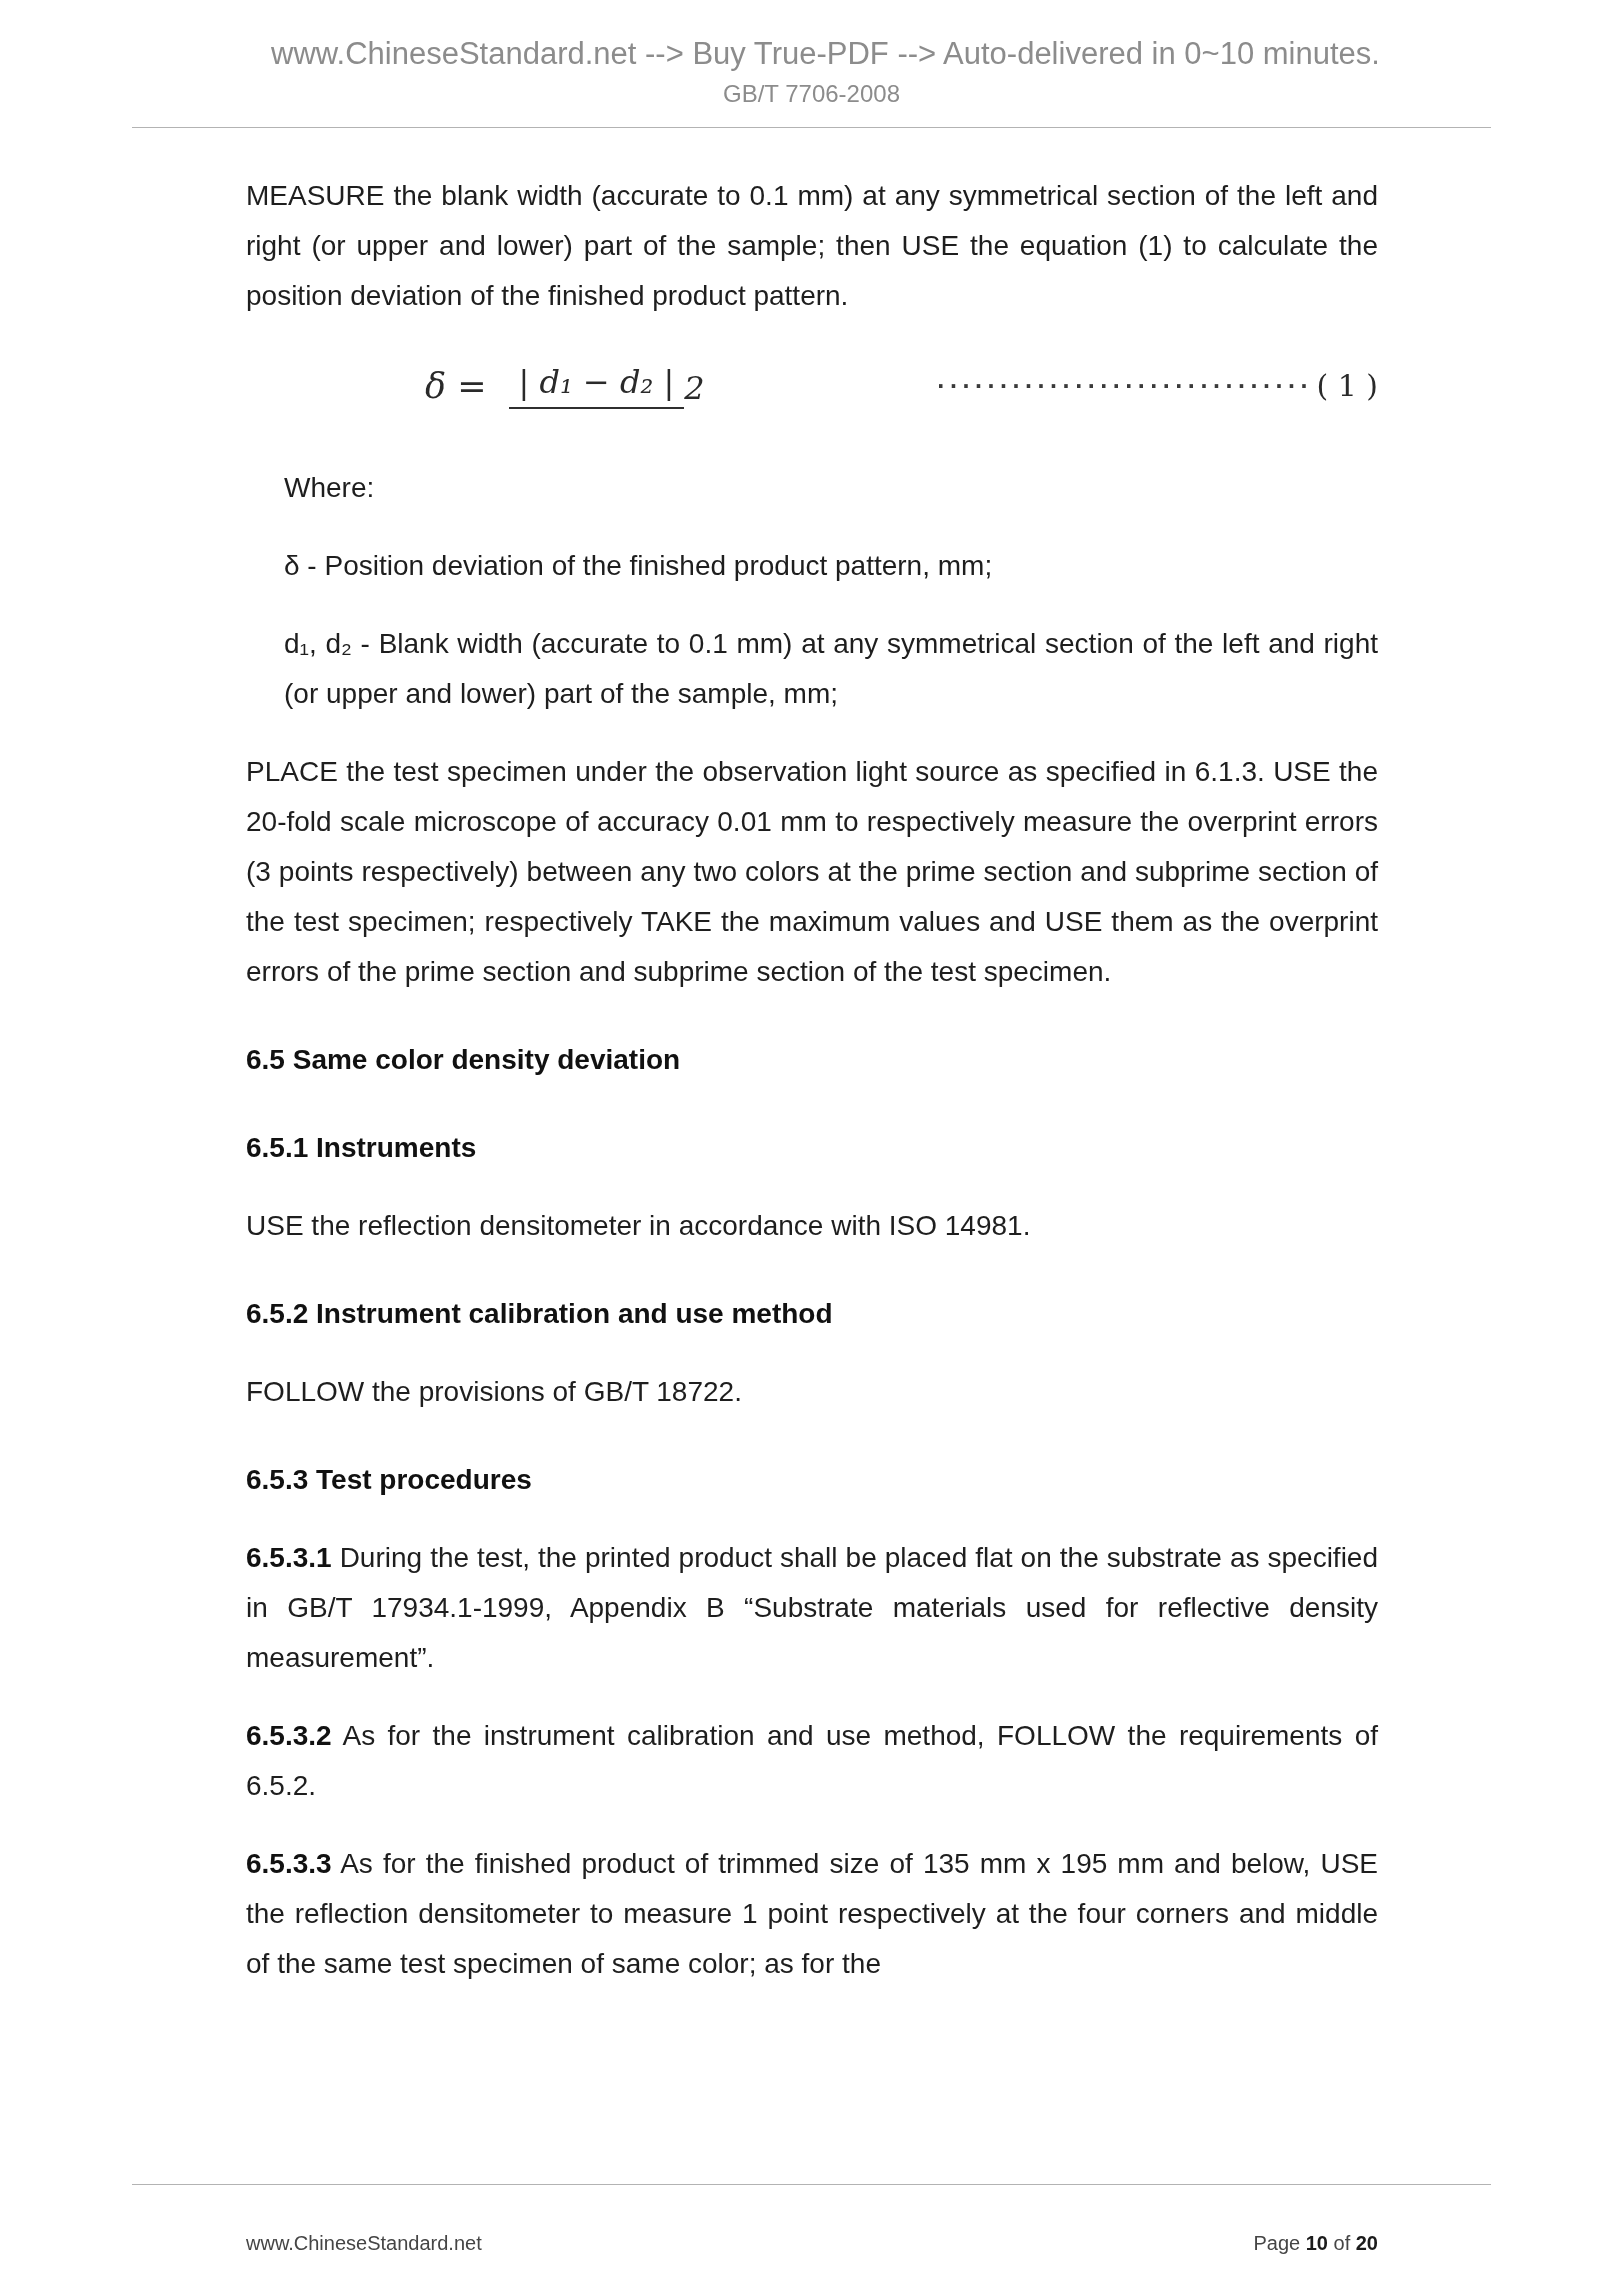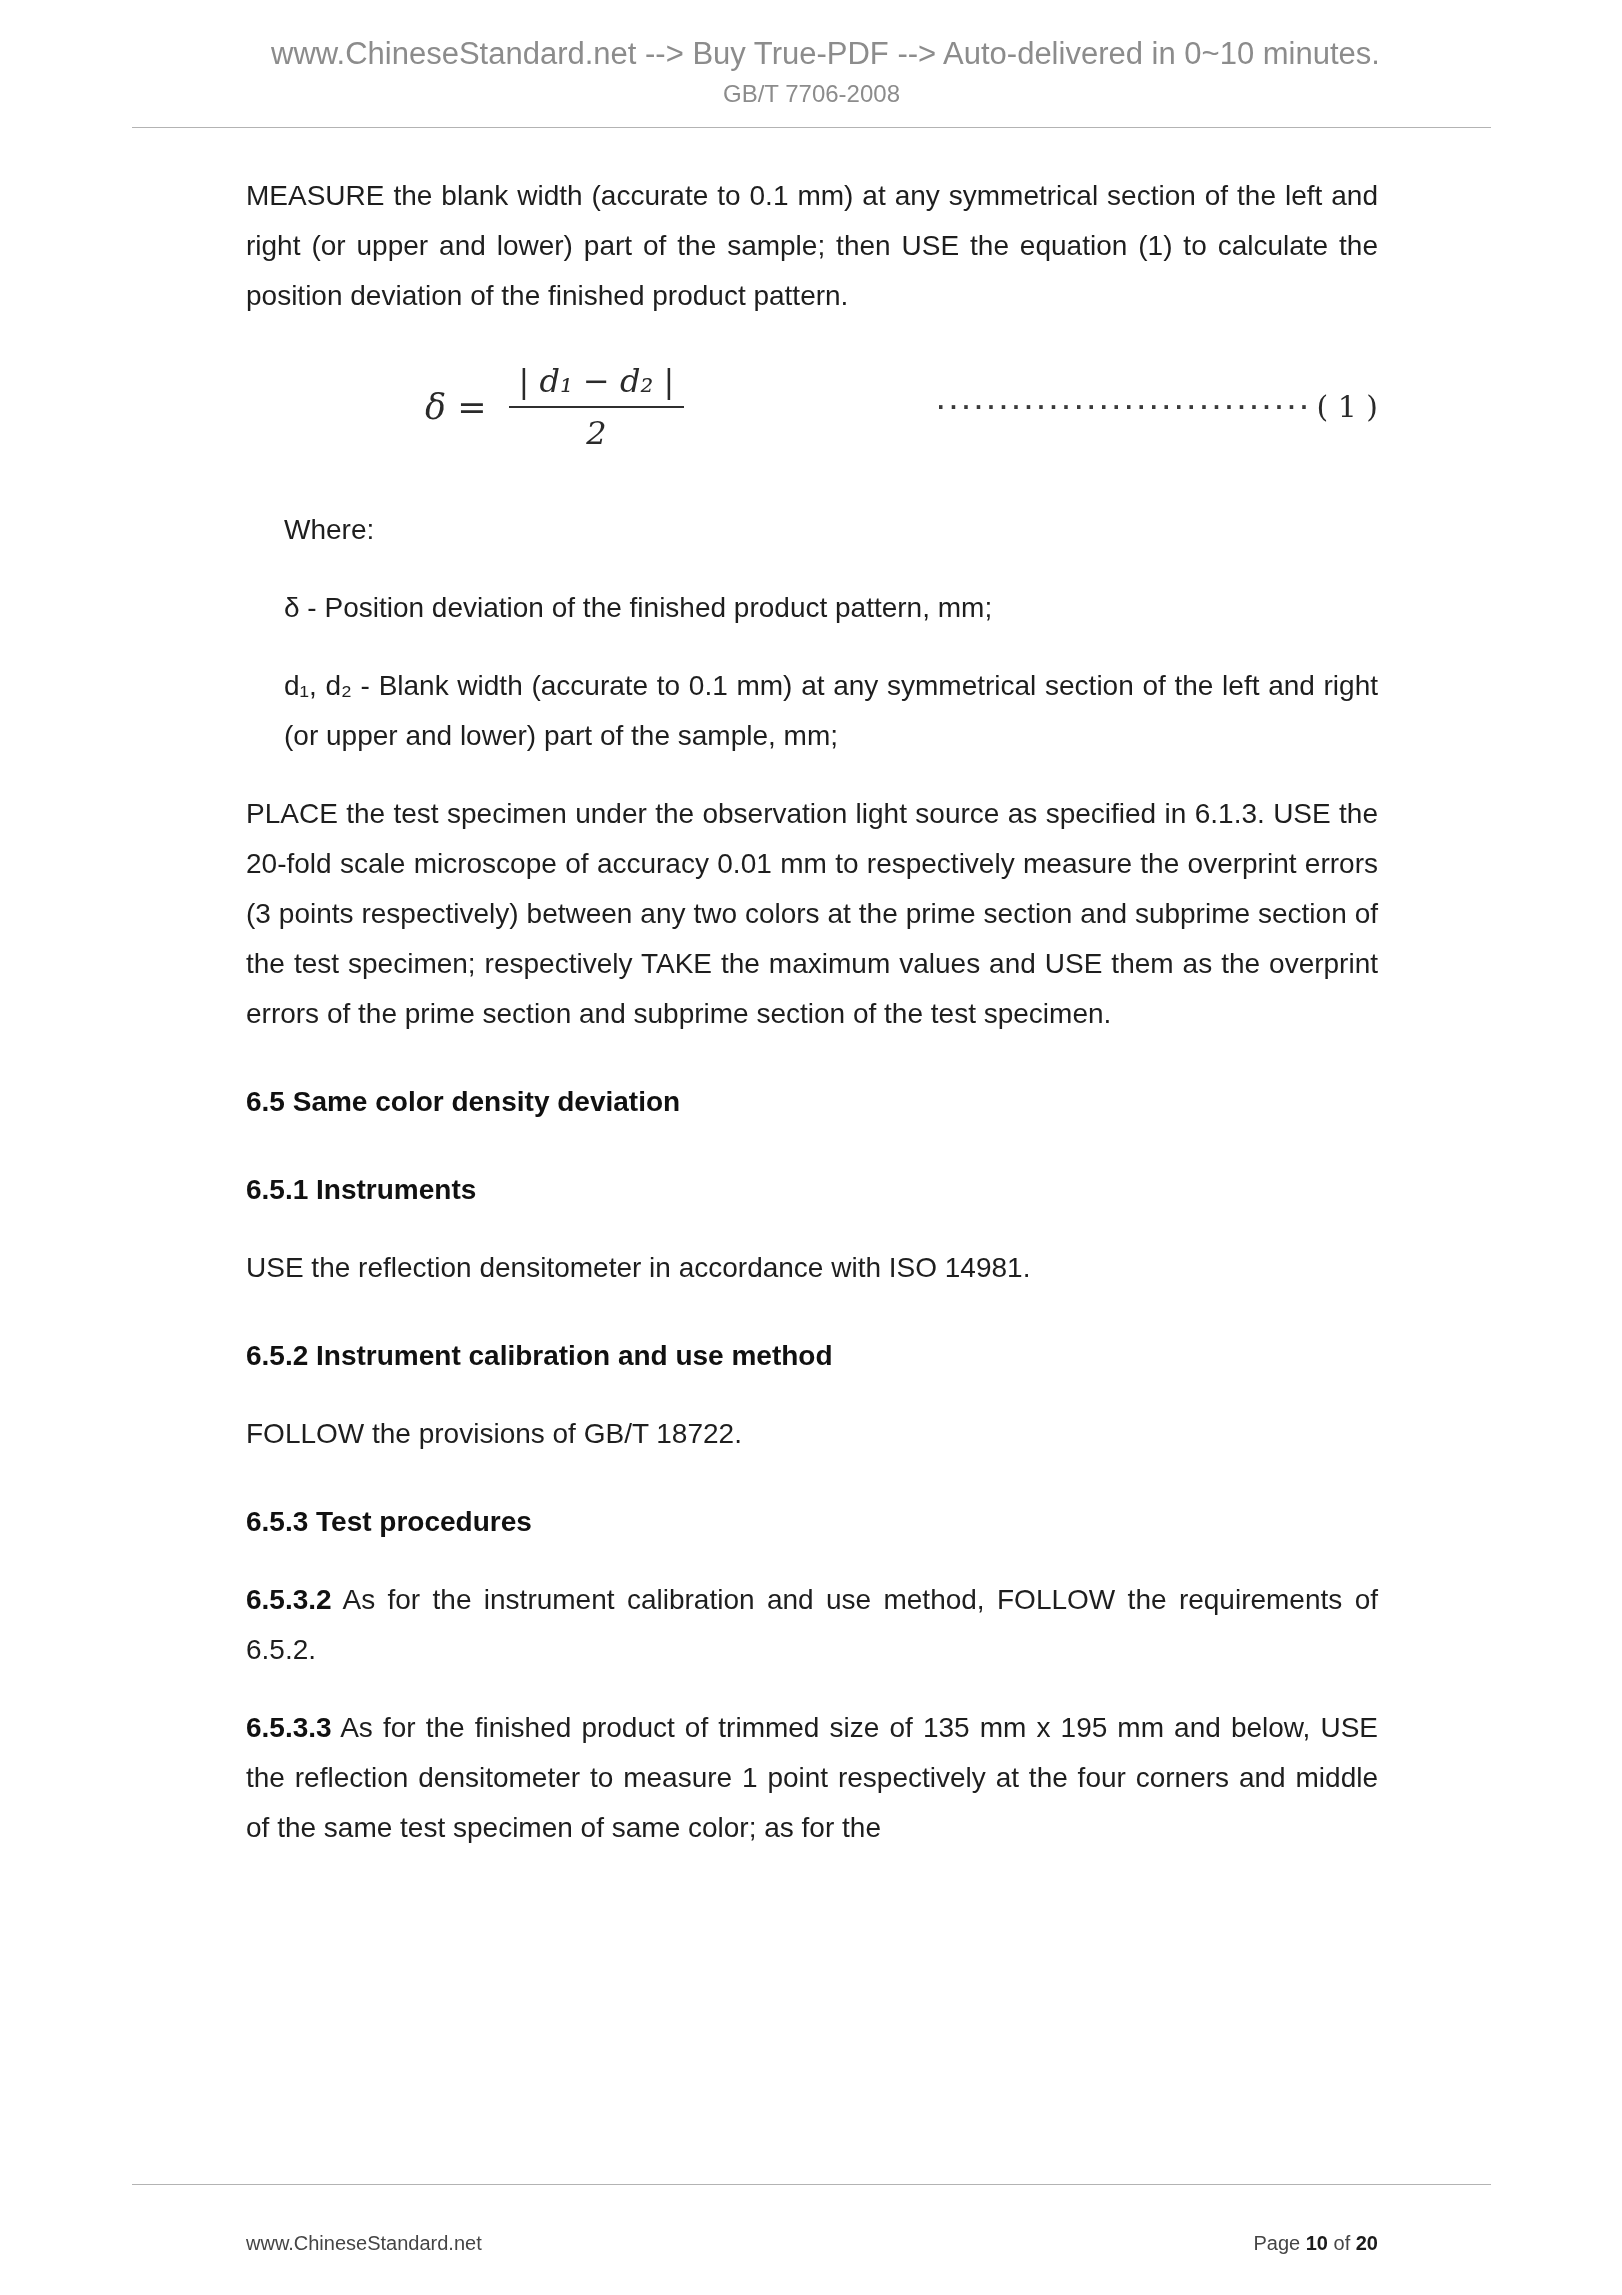--- a/index.html
+++ b/index.html
@@ -70,21 +70,21 @@
     display: flex;
     align-items: center;
     margin-left: 179px;
     font-family: "DejaVu Serif", "Liberation Serif", serif;
     font-style: italic;
     color: #2a2a2a;
   }
   .eq-lhs { font-size: 35px; margin-right: 22px; }
   .frac {
     display: inline-flex;
-    flex-direction: column;
+    flex-direction: row;
     align-items: center;
     font-size: 32px;
   }
   .frac .num {
     line-height: 1.25;
     padding: 0 10px 5px;
     border-bottom: 2.5px solid #2f2f2f;
   }
   .frac .den { line-height: 1.25; padding-top: 5px; }
   .eq-right {
@@ -167,20 +167,21 @@
     <h3 class="hd">6.5 Same color density deviation</h3>
 
     <h3 class="hd">6.5.1 Instruments</h3>
     <p class="para">USE the reflection densitometer in accordance with ISO 14981.</p>
 
     <h3 class="hd">6.5.2 Instrument calibration and use method</h3>
     <p class="para">FOLLOW the provisions of GB/T 18722.</p>
 
     <h3 class="hd">6.5.3 Test procedures</h3>
 
+    <p class="para"><b class="clause-label">6.5.3.1</b><span> During the test, the printed product shall be placed flat on the substrate as specified in GB/T 17934.1-1999, Appendix B “Substrate materials used for reflective density measurement”.</span></p>
 
     <p class="para"><b class="clause-label">6.5.3.2</b><span> As for the instrument calibration and use method, FOLLOW the requirements of 6.5.2.</span></p>
 
     <p class="para"><b class="clause-label">6.5.3.3</b><span> As for the finished product of trimmed size of 135 mm x 195 mm and below, USE the reflection densitometer to measure 1 point respectively at the four corners and middle of the same test specimen of same color; as for the</span></p>
 
   </main>
 
   <div class="footer-rule"></div>
   <footer class="footer-row">
     <span class="footer-site">www.ChineseStandard.net</span>

